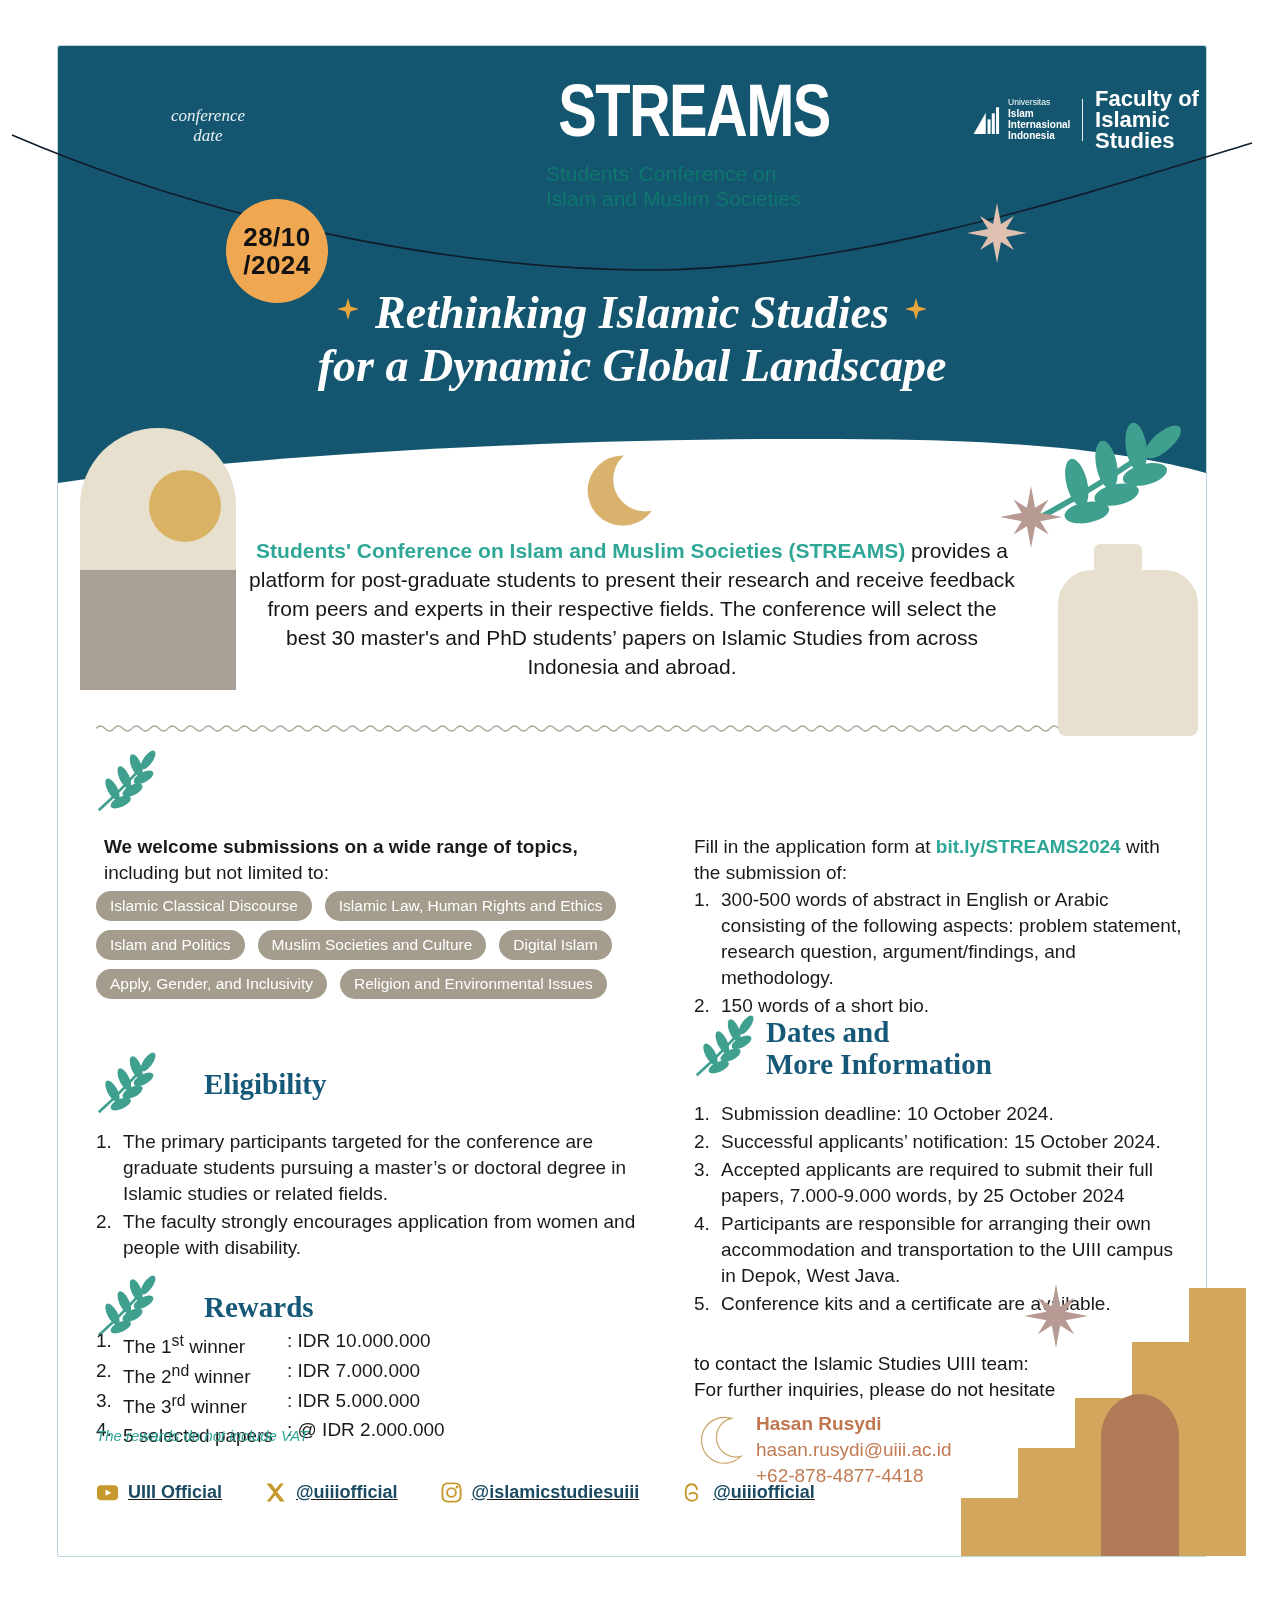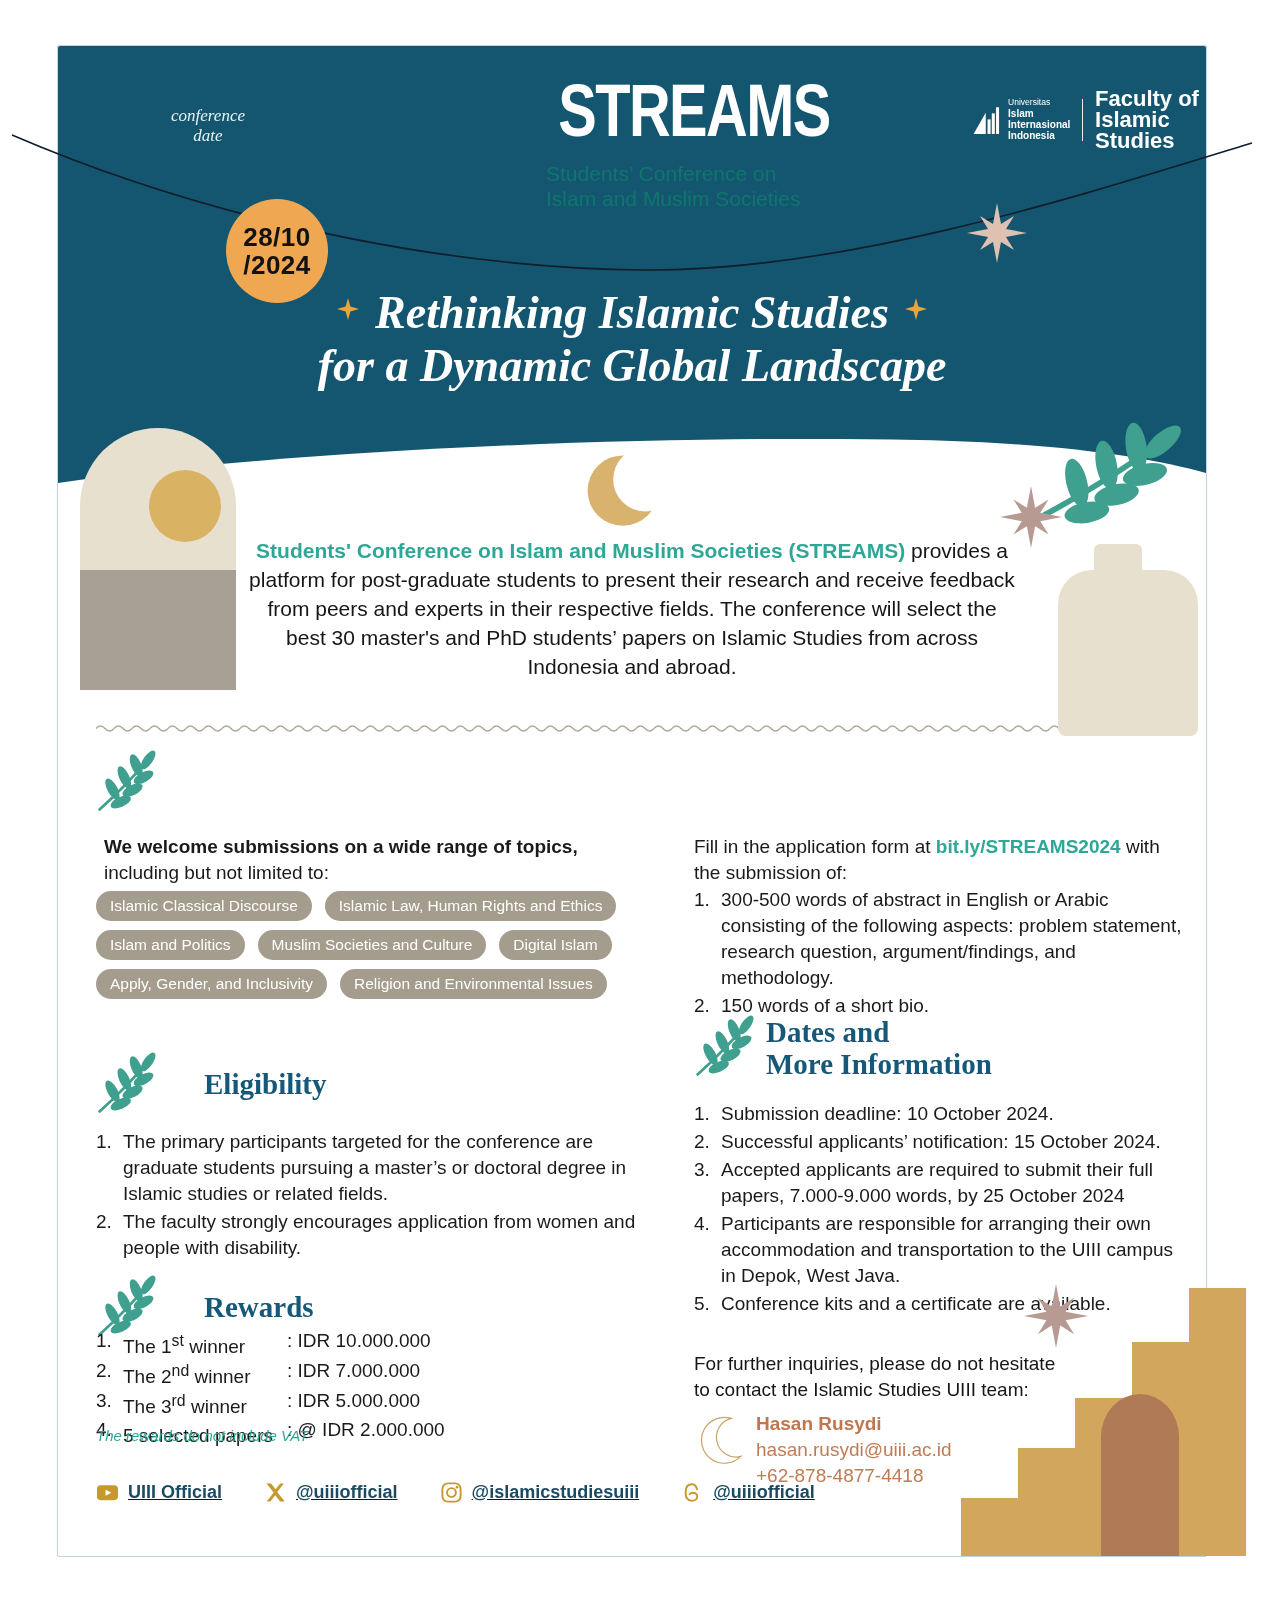--- a/index.html
+++ b/index.html
@@ -309,22 +309,22 @@
           <span class="t">Participants are responsible for arranging their own accommodation and transportation to the UIII campus in Depok, West Java.</span>
         </div>
       <div class="row">
           <span class="n">5.</span>
           <span class="t">Conference kits and a certificate are available.</span>
         </div>
     </div>
 
     <div class="abs" style="left:636px;top:1305px;width:470px;">
       <div class="contact-head">
+        <div>to contact the Islamic Studies UIII team:</div>
         <div>For further inquiries, please do not hesitate</div>
-        <div>to contact the Islamic Studies UIII team:</div>
       </div>
       <div class="contact-card">
         <svg class="c-moon" viewBox="0 0 100 100">
           <path d="M63 6 A41 41 0 1 0 80 74 A33 33 0 1 1 63 6 Z" fill="none" stroke="#C9A469" stroke-width="2.2"></path>
         </svg>
         <div class="c-lines">
           <div class="c-name">Hasan Rusydi</div>
           <div>hasan.rusydi@uiii.ac.id</div>
           <div>+62-878-4877-4418</div>
         </div>

